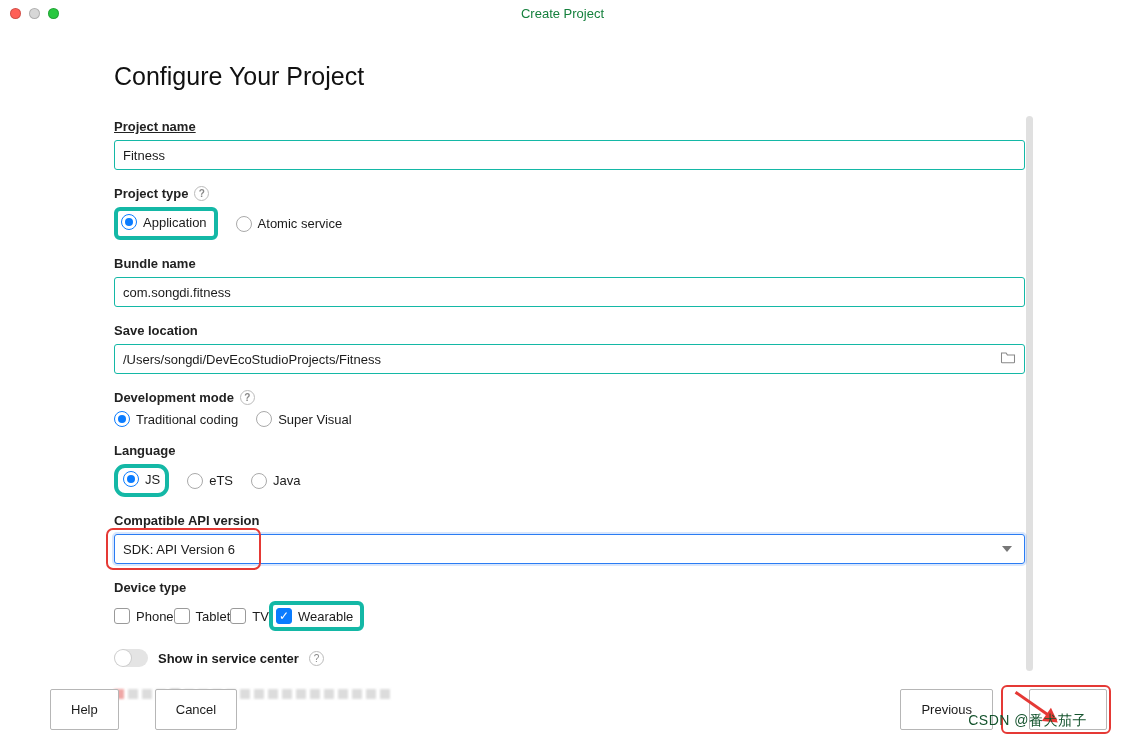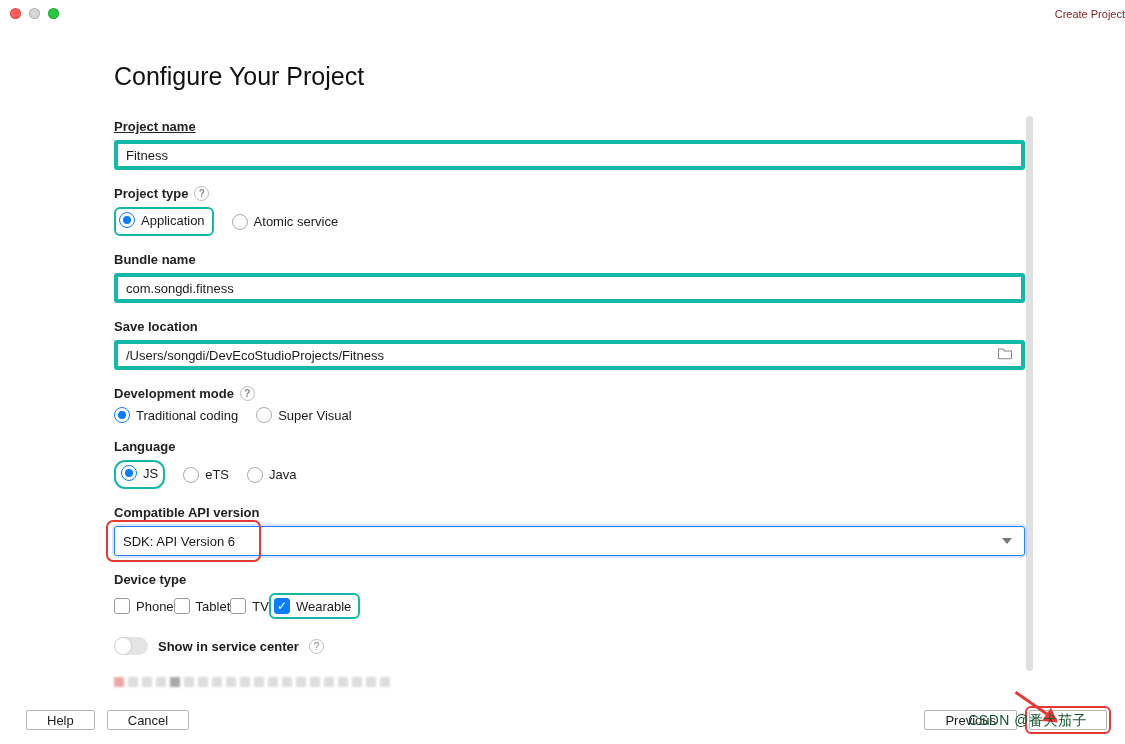--- a/index.html
+++ b/index.html
@@ -4,38 +4,38 @@
 <style>
   * { box-sizing: border-box; }
   html, body { margin:0; padding:0; }
   body {
     width:1125px; height:744px;
     font-family: -apple-system, BlinkMacSystemFont, "Segoe UI", Arial, sans-serif;
     background:#fff; color:#1b1b1b; font-size:13px;
     position:relative;
   }
   .titlebar {
-    height:28px; text-align:right; line-height:28px;
-    color:#7f1d1d; font-size:11px;
+    height:28px; text-align:center; line-height:28px;
+    color:#15803d; font-size:13px;
     border-bottom:1px solid transparent;
     position:relative;
   }
   .traffic { position:absolute; left:10px; top:8px; display:flex; gap:8px; }
   .traffic span { width:11px; height:11px; border-radius:50%; display:inline-block; box-shadow: inset 0 0 0 1px rgba(0,0,0,0.18);}
   .tr-red{background:#ff5f57;} .tr-yel{background:#d7d7d7;} .tr-grn{background:#28c840;}
   .content {
     position:absolute; left:72px; top:62px; right:100px;margin-left:42px;
   }
   h1.title {
     margin:0 0 28px 0; font-weight:400; font-size:25px; color:#111;
   }
   .label { font-size:13px; font-weight:600; color:#222; margin:16px 0 6px 0; display:flex; align-items:center; gap:6px;}
   .label:first-of-type{ margin-top:0;text-decoration:underline; }
   .field {
-    width:100%; height:30px; border:4px solid #14b8a6; border-radius:3px;
+    width:100%; height:30px; border:1px solid #14b8a6; border-radius:3px;
     padding:0 8px; font-size:13px; background:#fff; display:flex; align-items:center;
   }
   .field.select{
     border:1px solid #2a7cf3; outline:2px solid rgba(42,124,243,0.18);
     justify-content:space-between;
     gap:15px;
   }
   .field .folder{ margin-left:auto; color:#777; }
   .radio-row { display:flex; gap:18px; align-items:center; margin-top:6px; }
   .radio {
@@ -58,30 +58,31 @@
   .check.checked .box{ background:#0a7cff; border-color:#0a7cff; }
   .showline{ display:flex; align-items:center; gap:10px; margin-top:18px;}
   .toggle{
     width:34px; height:18px; border-radius:10px; background:#e4e4e4; position:relative;
   }
   .toggle::after{ content:""; position:absolute; left:1px; top:1px; width:16px; height:16px; border-radius:50%; background:#fff; box-shadow:0 0 0 1px rgba(0,0,0,0.1);}
   .help-icon{
     width:15px; height:15px; border-radius:50%; border:1px solid #bbb; color:#888;
     display:inline-flex; align-items:center; justify-content:center; font-size:10px;
   }
-  .highlight { border:2px solid #14b8a6; border-radius:6px; padding:3px 7px 3px 3px; }
+  .highlight { border:4px solid #14b8a6; border-radius:6px; padding:3px 7px 3px 3px; }
   .highlight-sm{ padding:3px 5px;border-radius:11px; }
   .footer{
     position:absolute; left:26px; right:18px; bottom:14px;
     display:flex; align-items:center; gap:12px;
   }
   .btn{
-    height:20px; padding:0 20px; border:1px solid #b6b6b6; background:#fff;
+    height:41px; padding:0 20px; border:1px solid #b6b6b6; background:#fff;
     font-size:13px; display:inline-flex; align-items:center; justify-content:center;
     border-radius:2px;
+    margin-left:24px;
   }
   .spacer{ flex:1; }
   .scroll-track{
     position:absolute; right:92px; top:116px; width:7px; height:555px;
     background:#e0e0e0; border-radius:4px;
   }
   .triangle-down{
     width:0; height:0; border-left:5px solid transparent; border-right:5px solid transparent;
     border-top:6px solid #777; margin-right:4px;
   }

